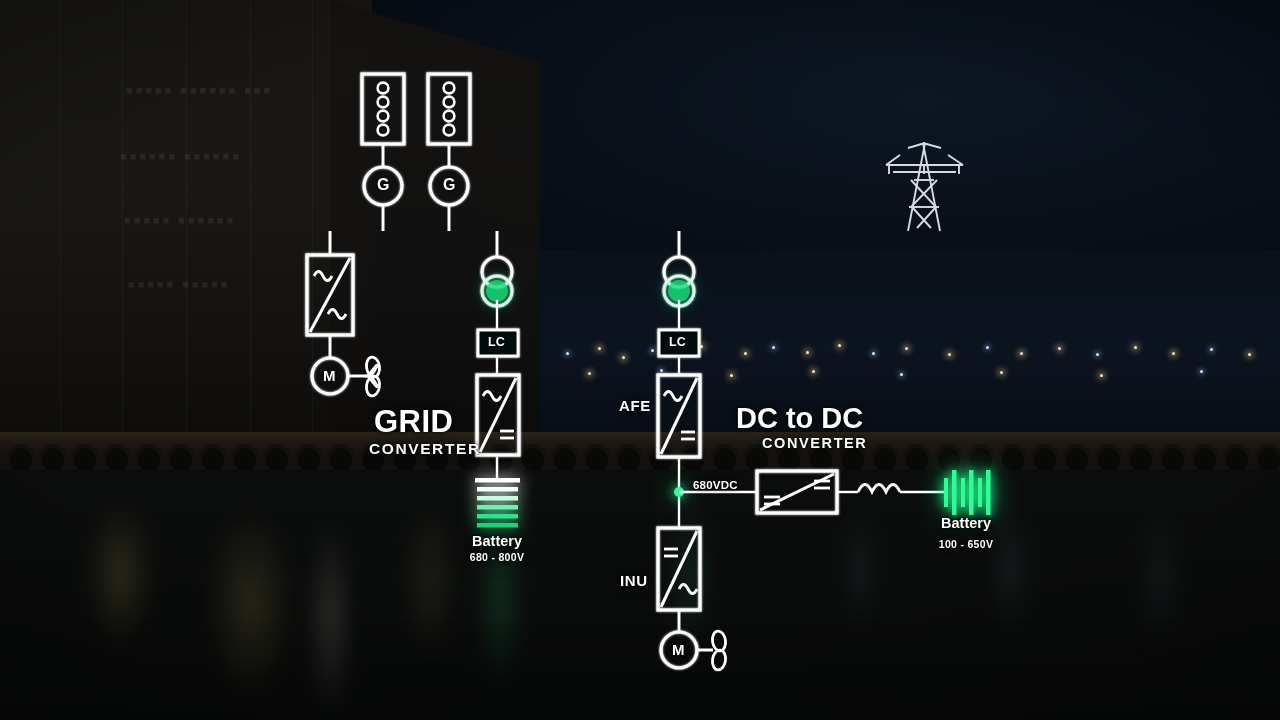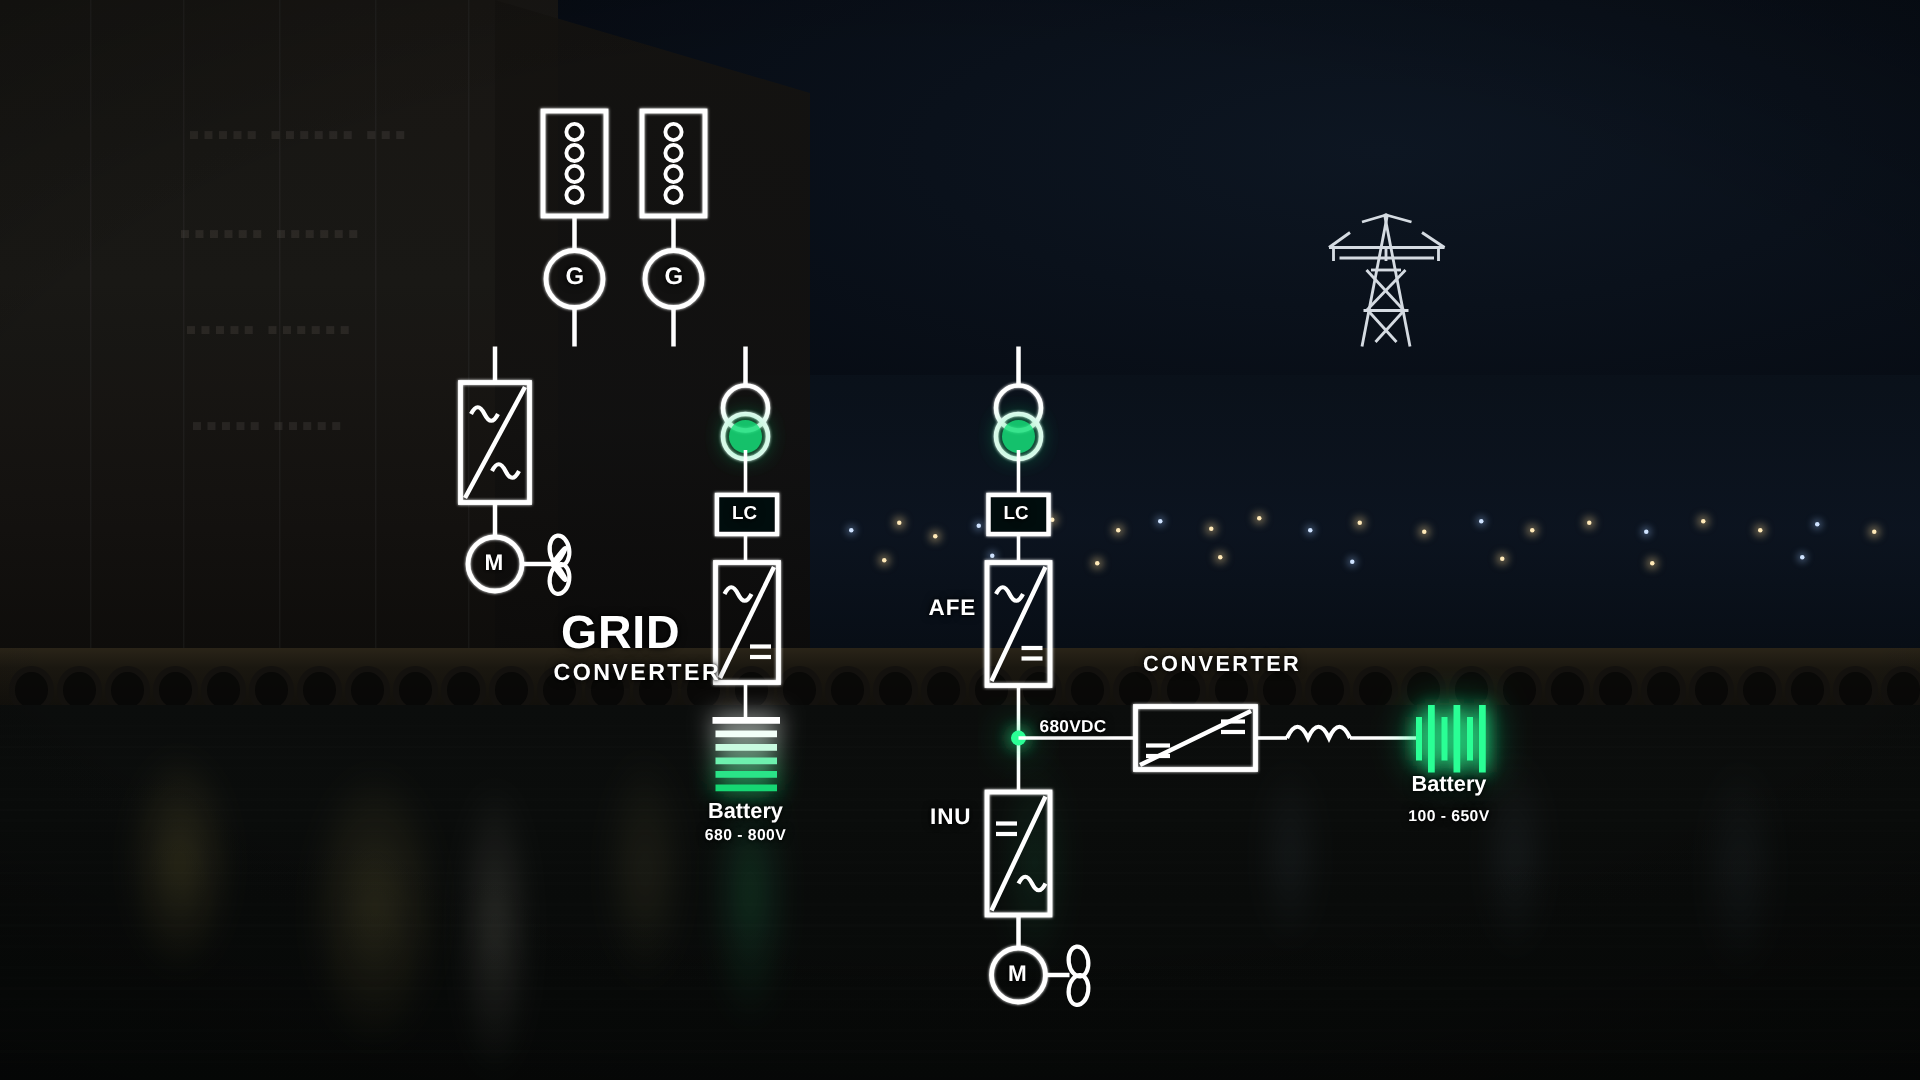--- a/index.html
+++ b/index.html
@@ -429,24 +429,25 @@
         <line x1="889" y1="165" x2="889" y2="174"></line>
         <line x1="924" y1="165" x2="924" y2="174"></line>
         <line x1="959" y1="165" x2="959" y2="174"></line>
       </g>
     </g>
   </svg>
 
   <div class="lbl lbl-grid" style="left:374px;top:404px">GRID</div>
   <div class="lbl lbl-grid-sub" style="left:369px;top:440px">CONVERTER</div>
 
+  <div class="lbl lbl-dcdc" style="left:736px;top:402px">DC to DC</div>
   <div class="lbl lbl-dcdc-sub" style="left:762px;top:435px">CONVERTER</div>
 
   <div class="lbl lbl-afe" style="left:619px;top:397px">AFE</div>
-  <div class="lbl lbl-inu" style="left:620px;top:536px">INU</div>
+  <div class="lbl lbl-inu" style="left:620px;top:572px">INU</div>
 
   <div class="lbl lbl-dclink" style="left:693px;top:479px">680VDC</div>
 
   <div class="lbl" style="left:488px;top:335px;font-size:12.5px;font-weight:700">LC</div>
   <div class="lbl" style="left:669px;top:335px;font-size:12.5px;font-weight:700">LC</div>
 
   <div class="lbl" style="left:377px;top:176px;font-size:16px;font-weight:700">G</div>
   <div class="lbl" style="left:443px;top:176px;font-size:16px;font-weight:700">G</div>
   <div class="lbl" style="left:323px;top:367px;font-size:15px;font-weight:700">M</div>
   <div class="lbl" style="left:672px;top:641px;font-size:15px;font-weight:700">M</div>

